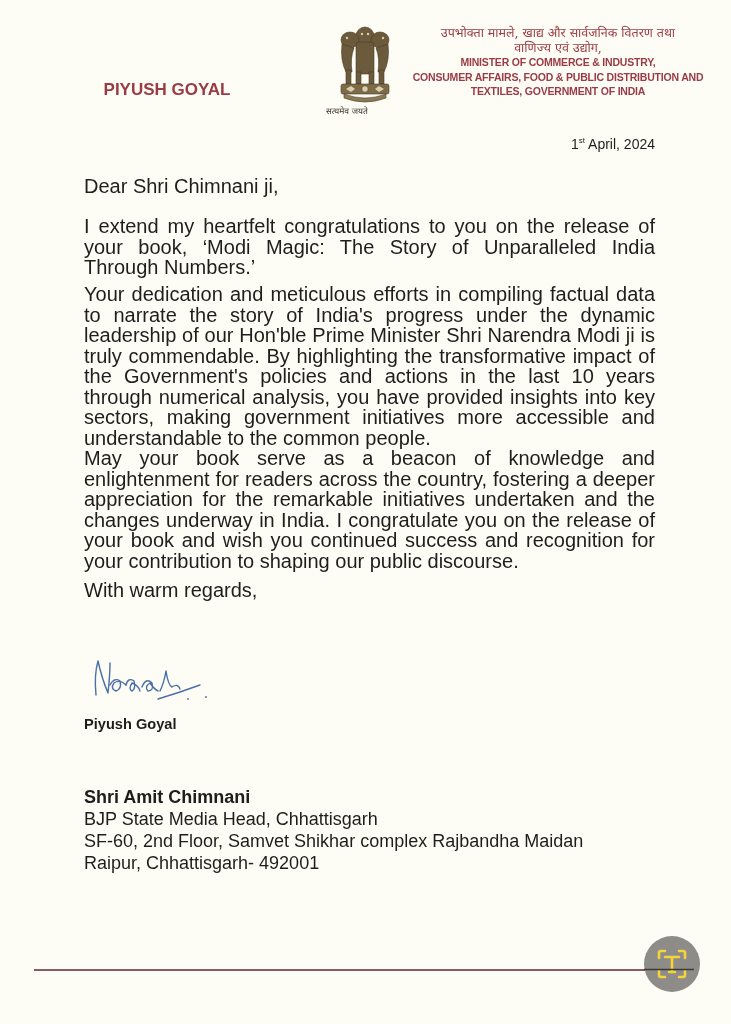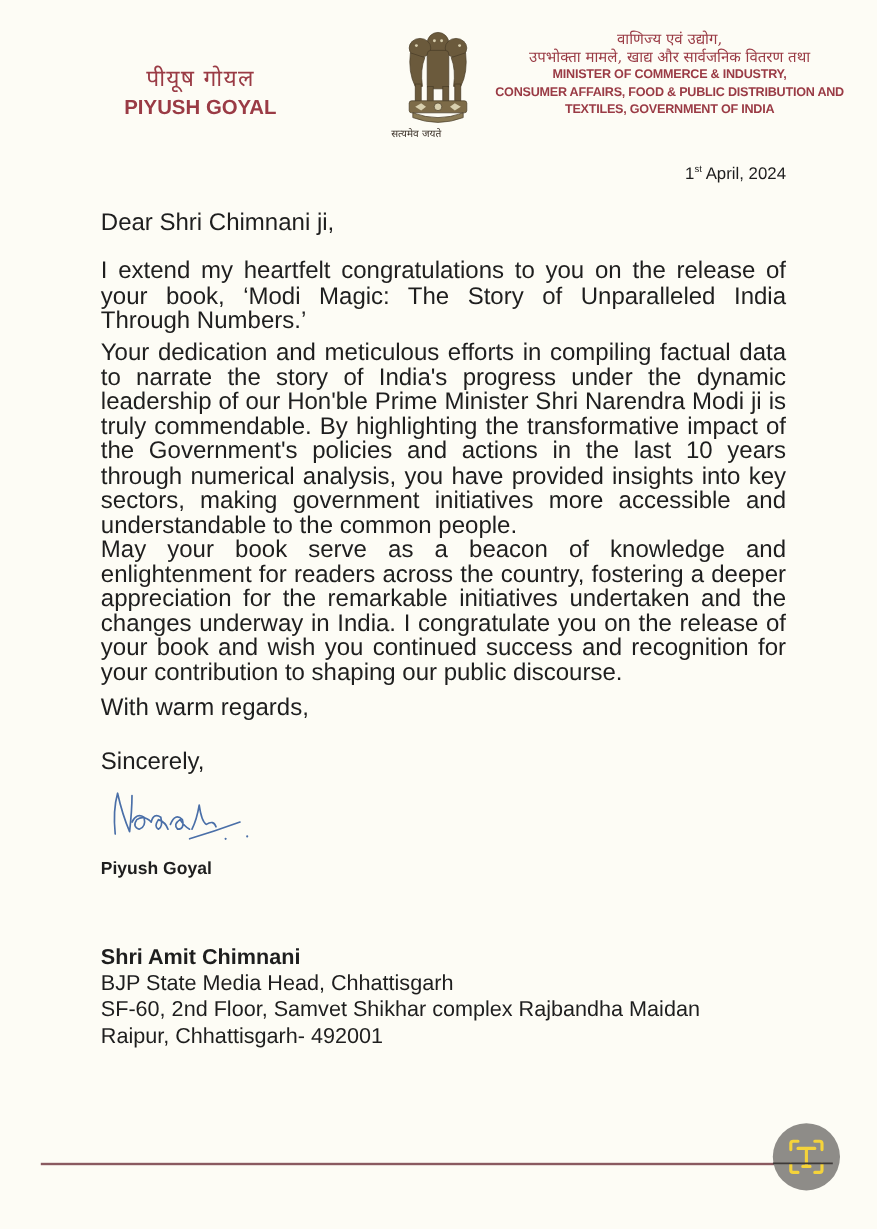--- a/index.html
+++ b/index.html
@@ -73,21 +73,20 @@
       left: 644px; top: 936px; width: 56px; height: 56px; border-radius: 50%;
       background: #8e8c88; cursor: pointer;
     }
     .scan-btn svg { display: block; }
   </style>
 </head>
 <body>
 
 <div class="page">
 
-  <div class="abs name-hi">पीयूष गोयल</div>
   <div class="abs name-en">PIYUSH GOYAL</div>
 
   <div class="abs emblem">
     <svg width="66" height="82" viewBox="0 0 66 82">
       <g fill="#6b5a3c" stroke="#4a3d28" stroke-width="0.6">
 
         <ellipse cx="33" cy="14" rx="9" ry="9"></ellipse>
         <ellipse cx="18" cy="18" rx="9" ry="8"></ellipse>
         <ellipse cx="48" cy="18" rx="9" ry="8"></ellipse>
 
@@ -111,35 +110,34 @@
         <circle cx="15" cy="16" r="1.2"></circle>
           <circle cx="51" cy="16" r="1.2"></circle>
         <circle cx="30" cy="12" r="1.2"></circle>
           <circle cx="36" cy="12" r="1.2"></circle>
       </g>
     </svg>
   </div>
   <div class="abs motto">सत्यमेव जयते</div>
 
   <div class="abs title-block">
+    <div class="title-hi">उपभोक्ता मामले, खाद्य और सार्वजनिक वितरण तथा</div>
     <div class="title-hi">वाणिज्य एवं उद्योग,</div>
-    <div class="title-hi">उपभोक्ता मामले, खाद्य और सार्वजनिक वितरण तथा</div>
     <div class="title-en">MINISTER OF COMMERCE &amp; INDUSTRY,</div>
     <div class="title-en">CONSUMER AFFAIRS, FOOD &amp;  PUBLIC DISTRIBUTION AND</div>
     <div class="title-en">TEXTILES, GOVERNMENT OF INDIA</div>
   </div>
 
   <div class="abs date"><span>1</span><sup>st</sup><span> April, 2024</span></div>
 
   <div class="abs body-text salutation">Dear Shri Chimnani ji,</div>
   <div class="abs body-text p1">I extend my heartfelt congratulations to you on the release of your book, ‘Modi Magic: The Story of Unparalleled India Through Numbers.’</div>
   <div class="abs body-text p2">Your dedication and meticulous efforts in compiling factual data to narrate the story of India's progress under the dynamic leadership of our Hon'ble Prime Minister Shri Narendra Modi ji is truly commendable. By highlighting the transformative impact of the Government's policies and actions in the last 10 years through numerical analysis, you have provided insights into key sectors, making government initiatives more accessible and understandable to the common people.</div>
   <div class="abs body-text p3">May your book serve as a beacon of knowledge and enlightenment for readers across the country, fostering a deeper appreciation for the remarkable initiatives undertaken and the changes underway in India. I congratulate you on the release of your book and wish you continued success and recognition for your contribution to shaping our public discourse.</div>
   <div class="abs body-text closing1">With warm regards,</div>
-  <div class="abs body-text closing2">Sincerely,</div>
 
   <div class="abs signature">
     <svg width="130" height="50" viewBox="0 0 130 50">
       <g fill="none" stroke="#4a6fa8" stroke-width="1.4" stroke-linecap="round" stroke-linejoin="round">
         <path d="M8 40 Q6 20 10 6 Q14 24 20 38 Q22 20 22 8"></path>
         <path d="M22 30 Q26 22 32 26 Q34 34 28 36 Q22 34 26 28 Q32 24 38 30"></path>
         <path d="M38 30 Q40 22 46 26 Q48 34 44 36 Q40 34 44 28 Q50 30 52 36"></path>
         <path d="M54 32 Q58 22 64 28 Q66 36 60 36 Q56 32 62 28 Q66 34 70 36"></path>
         <path d="M72 36 Q76 28 78 16 Q80 30 84 32 Q90 28 92 34"></path>
         <path d="M70 44 Q90 38 112 30"></path>

